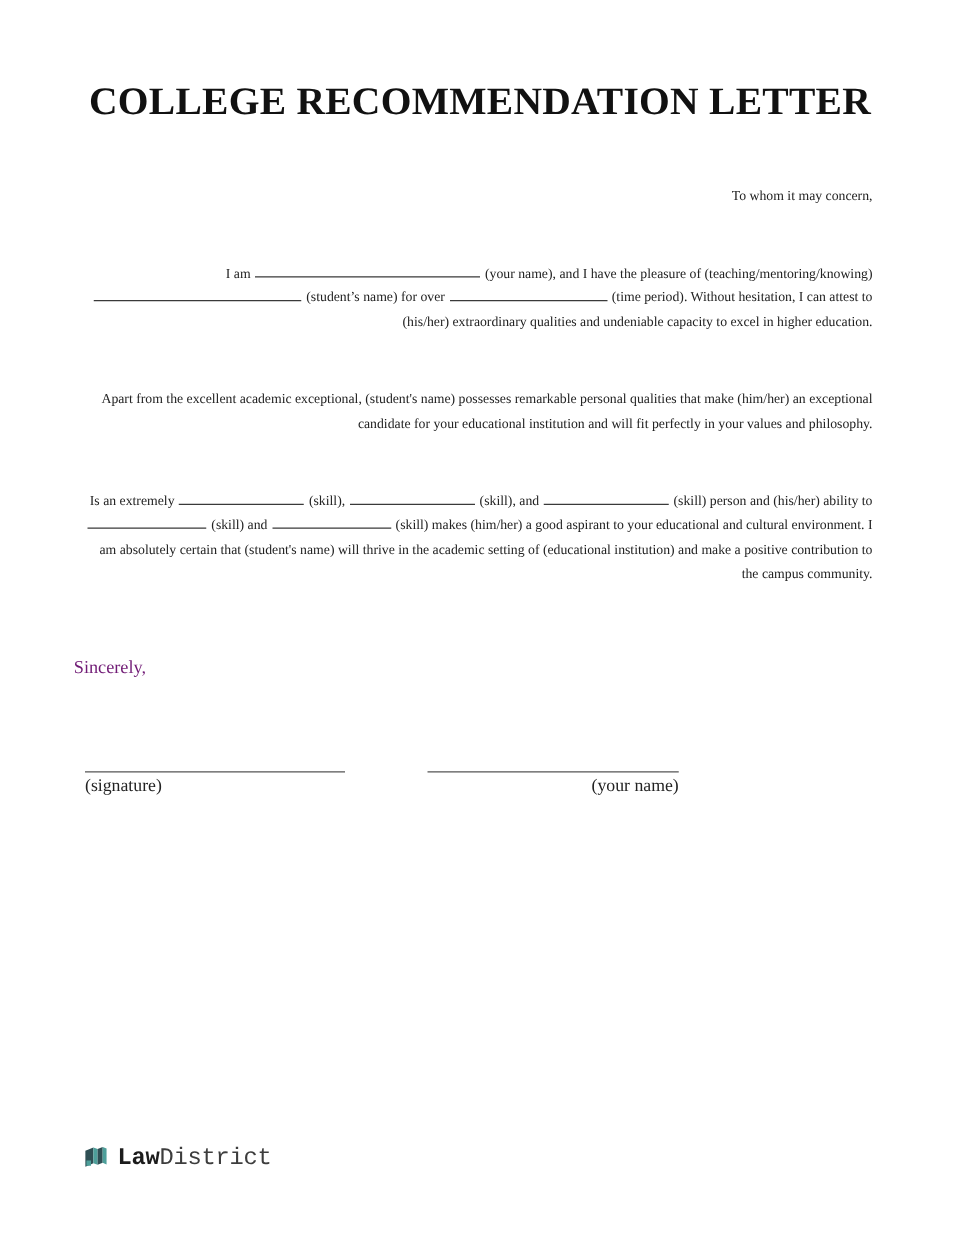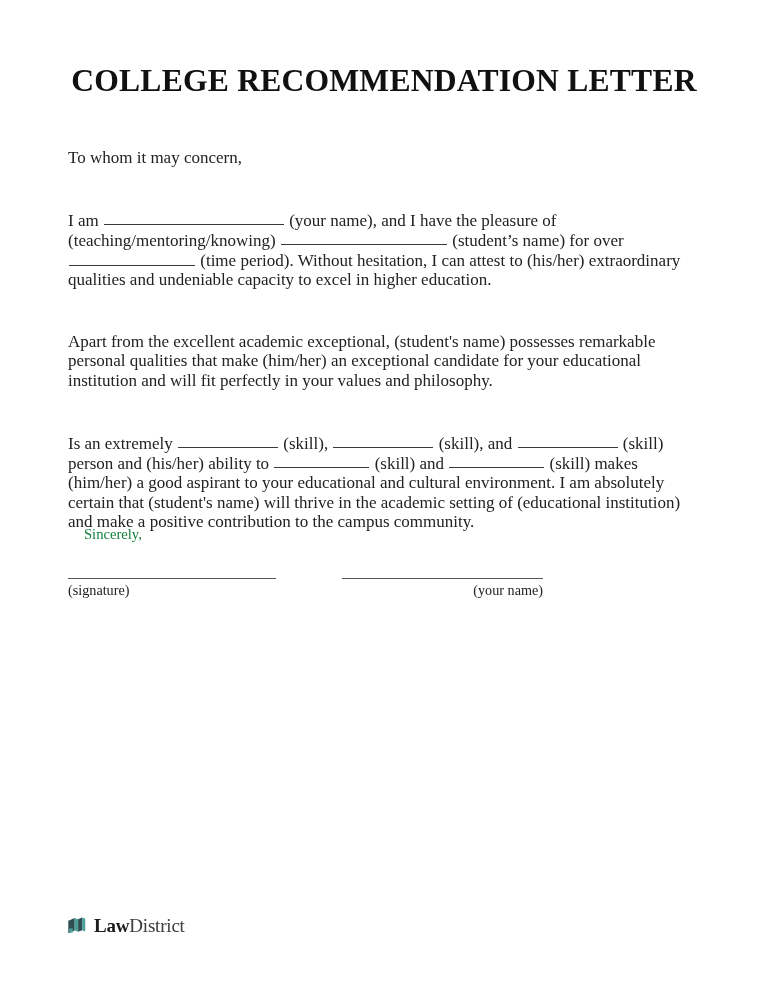--- a/index.html
+++ b/index.html
@@ -42,24 +42,24 @@
 
   
   .body-area {
     position: absolute;
     left: 68px;
     top: 148px;
     width: 630px;
   }
 
   .para {
-    font-size: 17px;
+    font-size: 11px;
     line-height: 19.6px;
     color: #222222;
-    text-align: left;
+    text-align: right;
     margin: 0;
   }
 
   .salutation { margin-bottom: 30px; }
 
   .para + .para { margin-top: 42px; }
 
   
   .blank {
     display: inline-block;
@@ -72,36 +72,36 @@
   .b-stud   { width: 166px; }
   .b-time   { width: 126px; }
   .b-skill  { width: 100px; }
   .b-skill2 { width: 95px; }
   .b-phone  { width: 156px; }
   .b-email  { width: 166px; }
 
   
   .signoff {
     position: absolute;
-    left: 84px;
+    left: 59px;
     top: 525px;
     font-size: 14.6px;
     line-height: 19.6px;
-    color: #15803d;
+    color: #701a75;
   }
 
   .sign-block {
     position: absolute;
     top: 578px;
     left: 0;
     width: 768px;
     height: 40px;
   }
 
-  .sign-col { position: absolute; }
+  .sign-col { position: absolute; margin-top: 39px; }
   .sign-col.left  { left: 68px;  width: 208px; }
   .sign-col.right { left: 342px; width: 201px; }
 
   .sign-rule {
     border-top: 1px solid #555555;
     width: 100%;
     height: 0;
   }
 
   .sign-label {
@@ -123,21 +123,21 @@
     gap: 6px;
   }
 
   .logo-mark {
     width: 22px;
     height: 22px;
     display: block;
   }
 
   .logo-text {
-    font-family: Liberation Serif, serif;
+    font-family: Liberation Mono, monospace;
     font-size: 19px;
     line-height: 22px;
     letter-spacing: -0.2px;
     white-space: nowrap;
   }
   .logo-law { font-weight: bold; color: #1c1c1c; }
   .logo-district { font-weight: normal; color: #3d3d3d; }
 </style>
 </head>
 <body>

